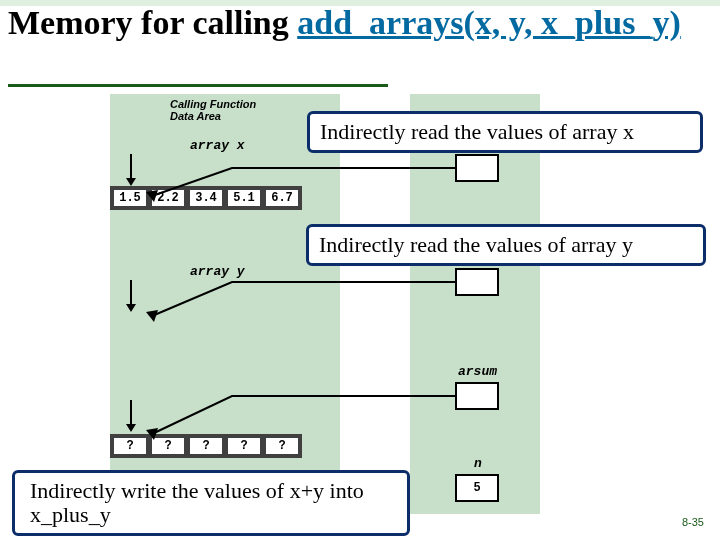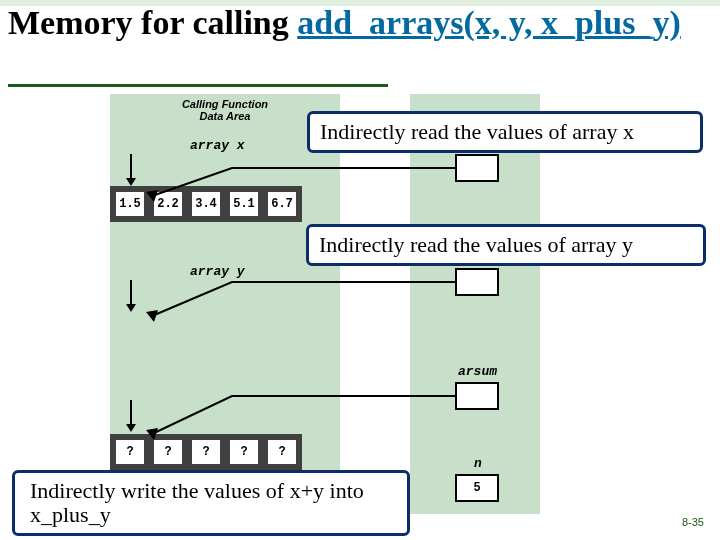--- a/index.html
+++ b/index.html
@@ -5,24 +5,24 @@
   * { box-sizing: border-box; margin: 0; padding: 0; }
   body { width: 720px; height: 540px; background: #fff; font-family: "Times New Roman", serif; position: relative; overflow: hidden; }
   .topstrip { position: absolute; top: 0; left: 0; width: 720px; height: 6px; background: #dff0e0; }
   .title { position: absolute; top: 4px; left: 8px; width: 700px; font-size: 34px; font-weight: bold; color: #000; line-height: 1.1; }
   .title .fn { color: #0369a1; text-decoration: underline; }
   .title-underline { position: absolute; top: 84px; left: 8px; width: 380px; height: 3px; background: #1a5a1a; }
   .diagram { position: absolute; top: 94px; left: 70px; width: 520px; height: 400px; }
   .column-bg { position: absolute; background: #c8e0ca; }
   .col-left { left: 40px; top: 0; width: 230px; height: 420px; }
   .col-right { left: 340px; top: 0; width: 130px; height: 420px; }
-  .col-label { position: absolute; font-family: Arial, sans-serif; font-size: 11px; font-weight: bold; font-style: italic; color: #000; text-align: center; line-height: 1.1; }
+  .col-label { position: absolute; font-family: Arial, sans-serif; font-size: 11px; font-weight: bold; font-style: italic; color: #000; line-height: 1.1; }
   .arr-label { position: absolute; font-family: "Courier New", monospace; font-size: 13px; font-style: italic; font-weight: bold; color: #000; text-align: right; }
   .arr-row { position: absolute; display: flex; }
-  .cell { width: 40px; height: 36px; border: 6px solid #404040; background: #fff; font-family: "Courier New", monospace; font-size: 12px; font-weight: bold; display: flex; align-items: center; justify-content: center; margin-left: -2px; }
+  .cell { width: 40px; height: 24px; border: 4px solid #404040; background: #fff; font-family: "Courier New", monospace; font-size: 12px; font-weight: bold; display: flex; align-items: center; justify-content: center; margin-left: -2px; }
   .cell:first-child { margin-left: 0; }
   .ptr-box { position: absolute; width: 44px; height: 28px; border: 2px solid #000; background: #fff; }
   .callout { position: absolute; background: #fff; border: 3px solid #0b2e6b; border-radius: 6px; font-family: "Times New Roman", serif; font-size: 22px; color: #000; padding: 6px 10px; line-height: 1.1; }
   .pagenum { position: absolute; right: 16px; bottom: 12px; font-family: Arial, sans-serif; font-size: 11px; color: #1a5a1a; }
   .single-cell { position: absolute; width: 44px; height: 28px; border: 2px solid #000; background: #fff; font-family: "Courier New", monospace; font-size: 12px; font-weight: bold; display: flex; align-items: center; justify-content: center; }
 </style>
 </head>
 <body>
 
 <div class="topstrip"></div>

